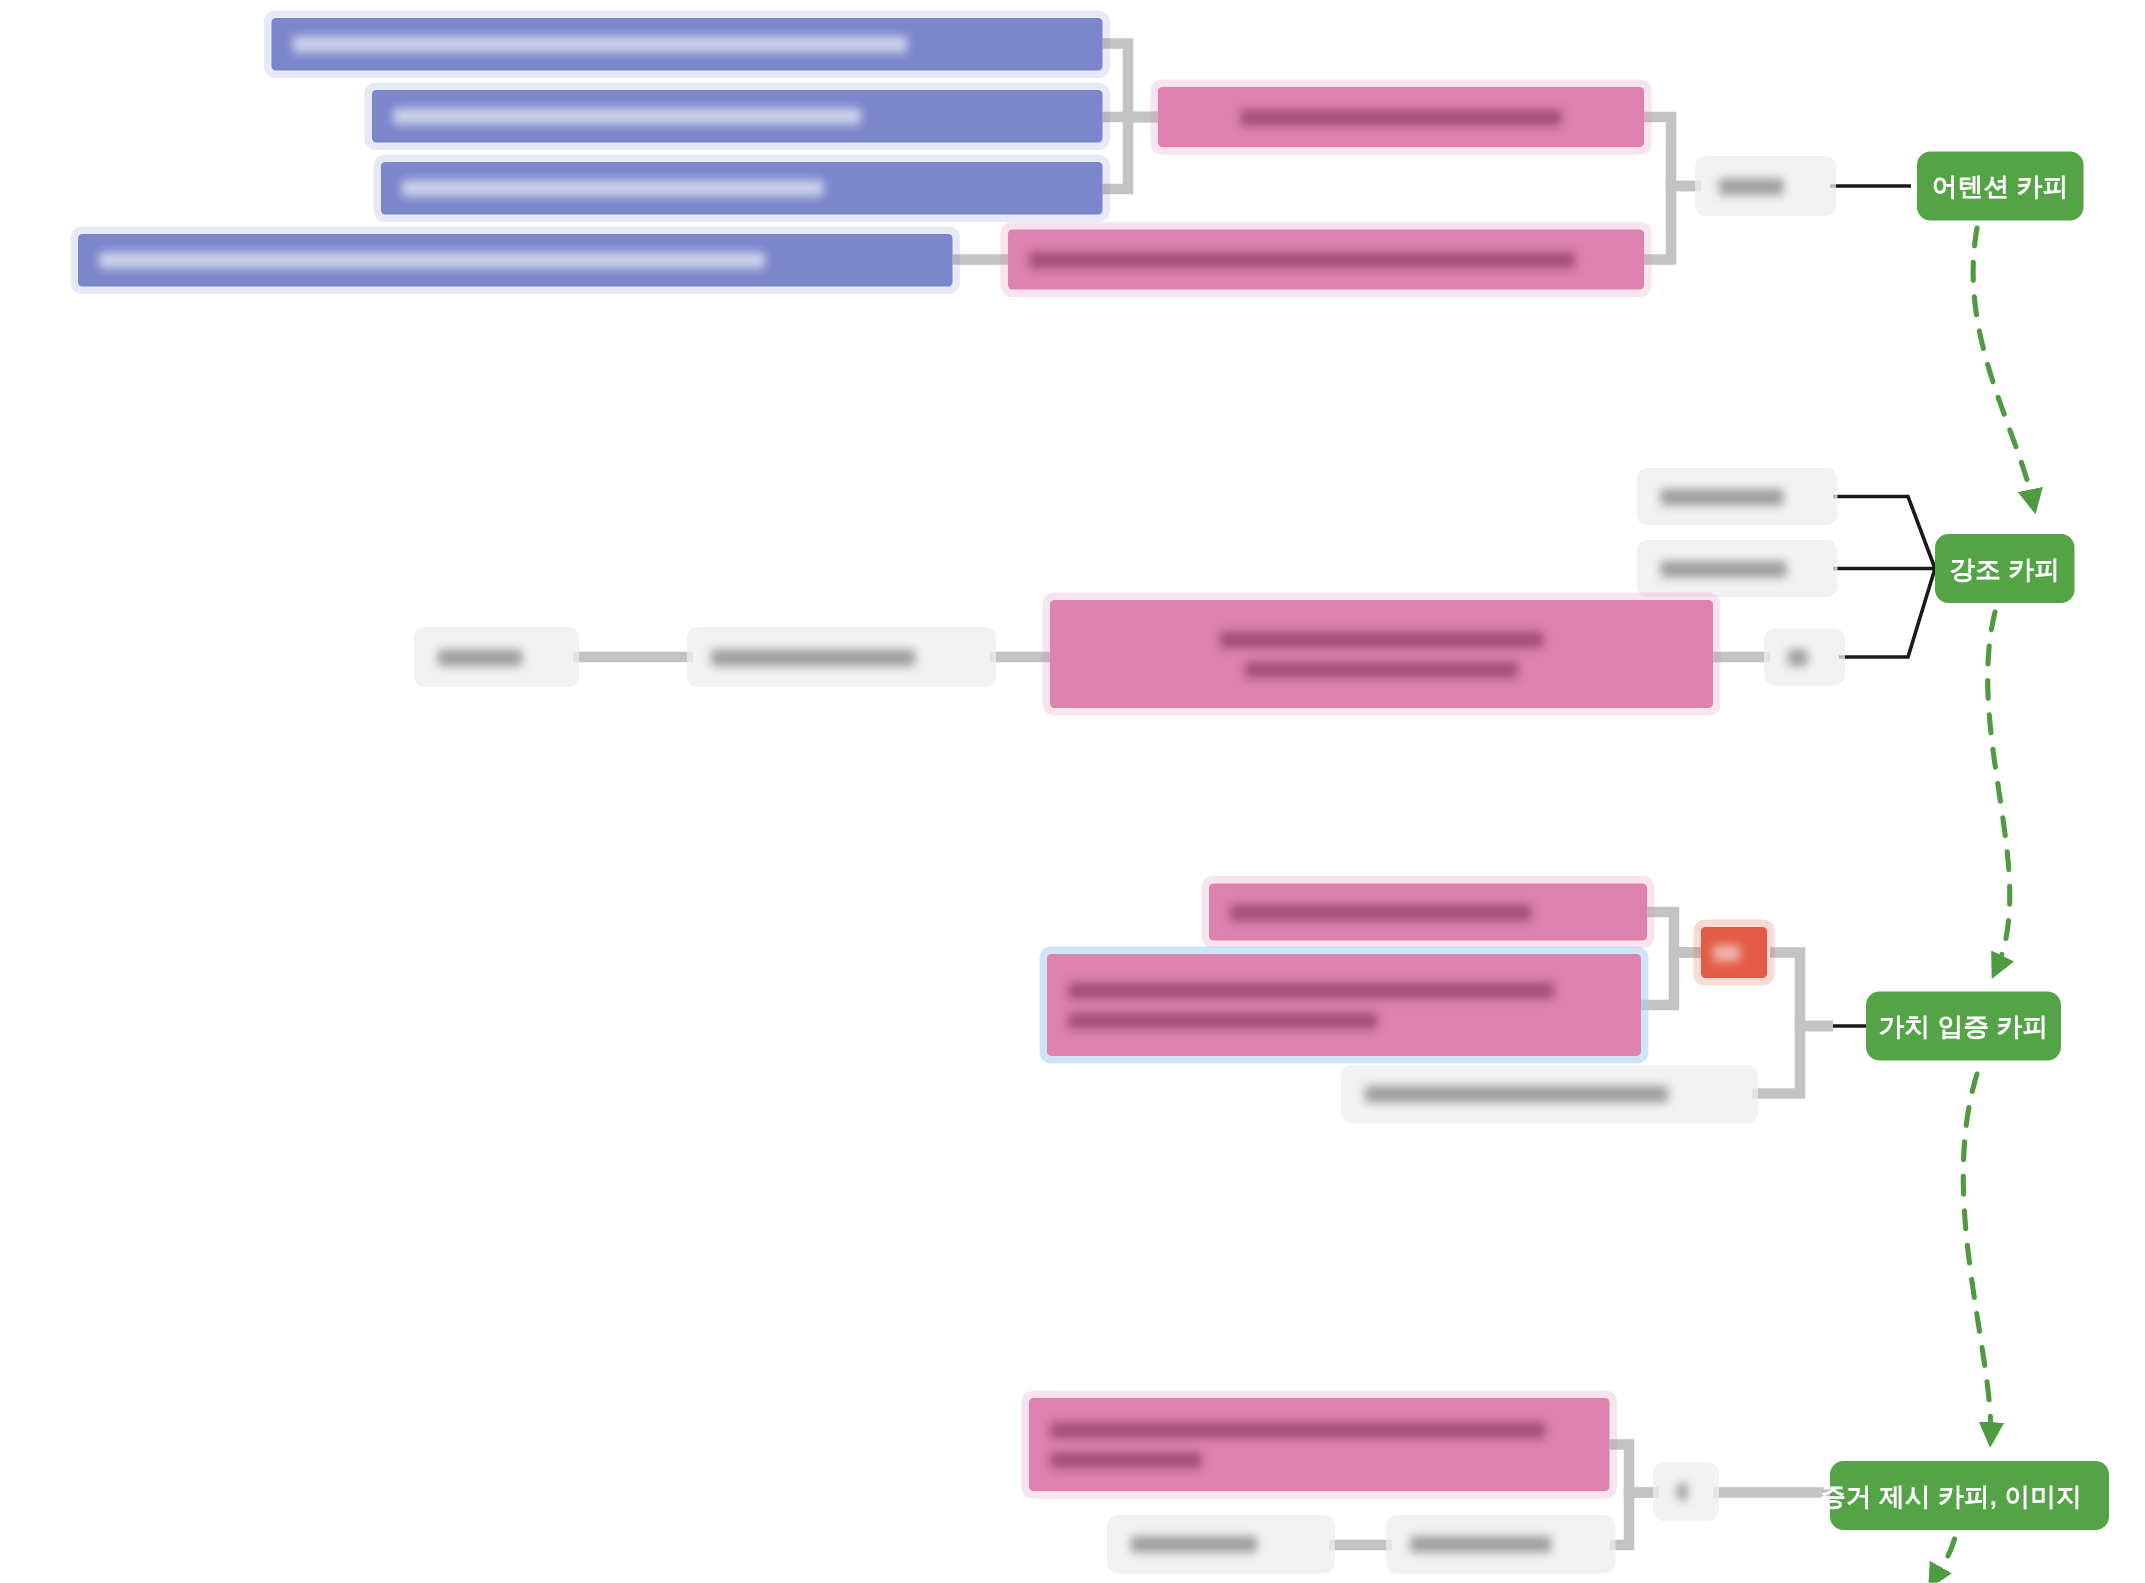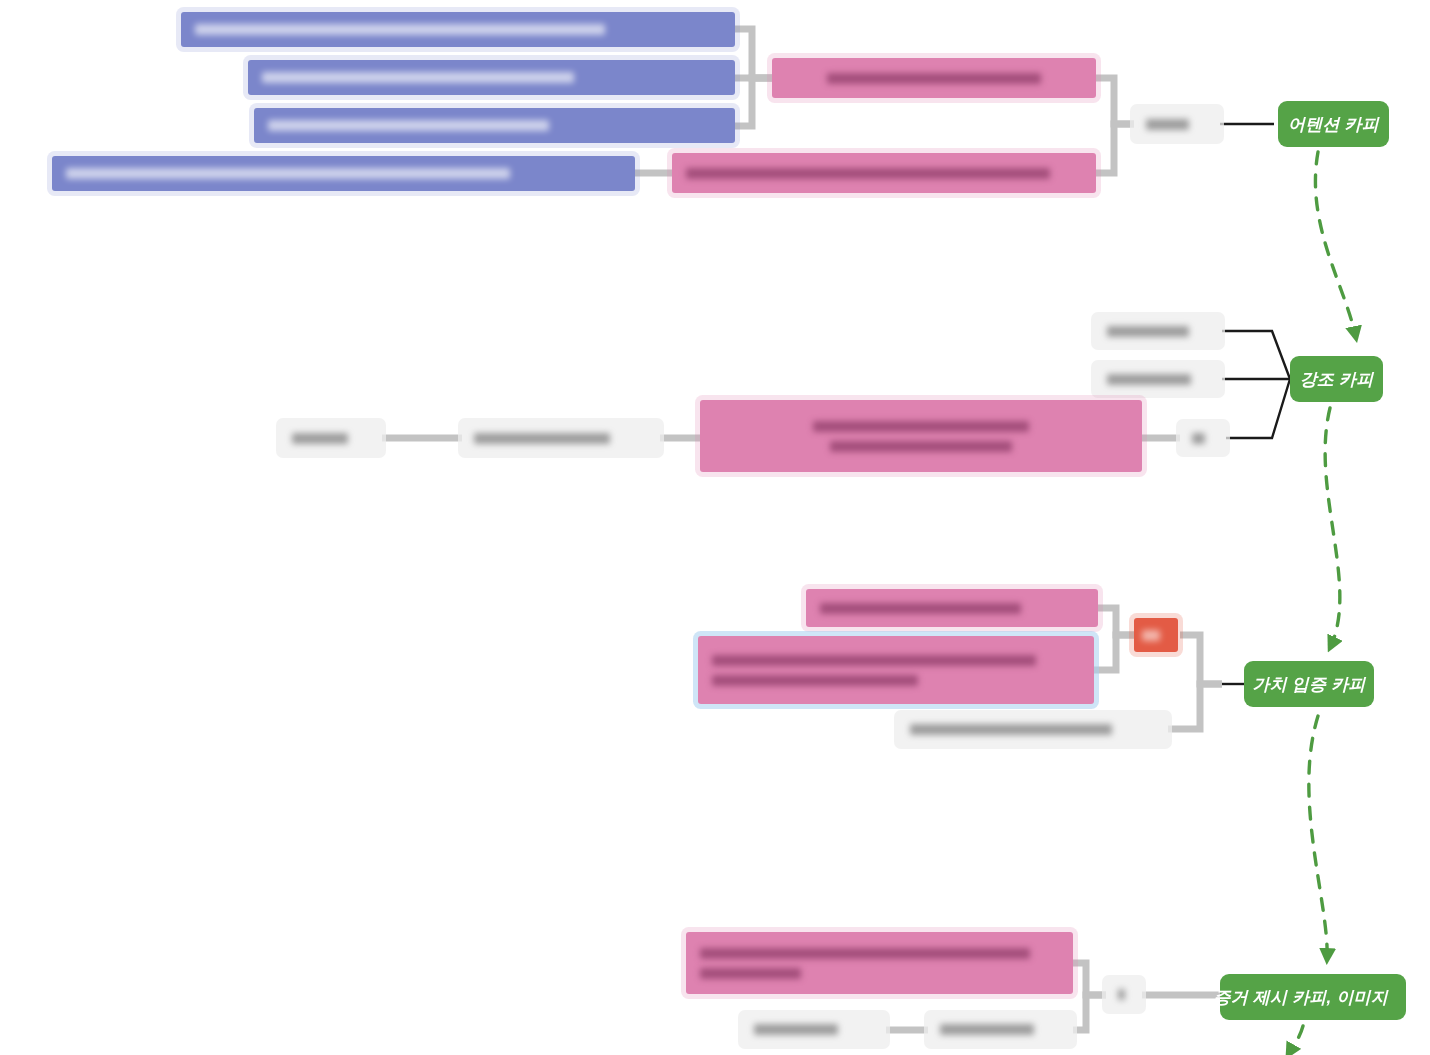--- a/index.html
+++ b/index.html
@@ -1,20 +1,20 @@
 <!DOCTYPE html>
 <html><head>
 <meta charset="utf-8">
 <style>
   html,body{margin:0;padding:0;background:#ffffff;}
   body{
     font-family:"Liberation Sans","DejaVu Sans",sans-serif;
     width:1430px;height:1055px;overflow:hidden;position:relative;
   }
-  #canvas{position:relative;width:1430px;height:790px;font-style:italic;}
+  #canvas{position:relative;width:1430px;height:790px;}
 
   
   #wires{position:absolute;left:0;top:0;width:1430px;height:1055px;pointer-events:none;}
 
   
   .node{
     position:absolute;box-sizing:border-box;
     display:flex;align-items:center;
     border-radius:3px;
   }

